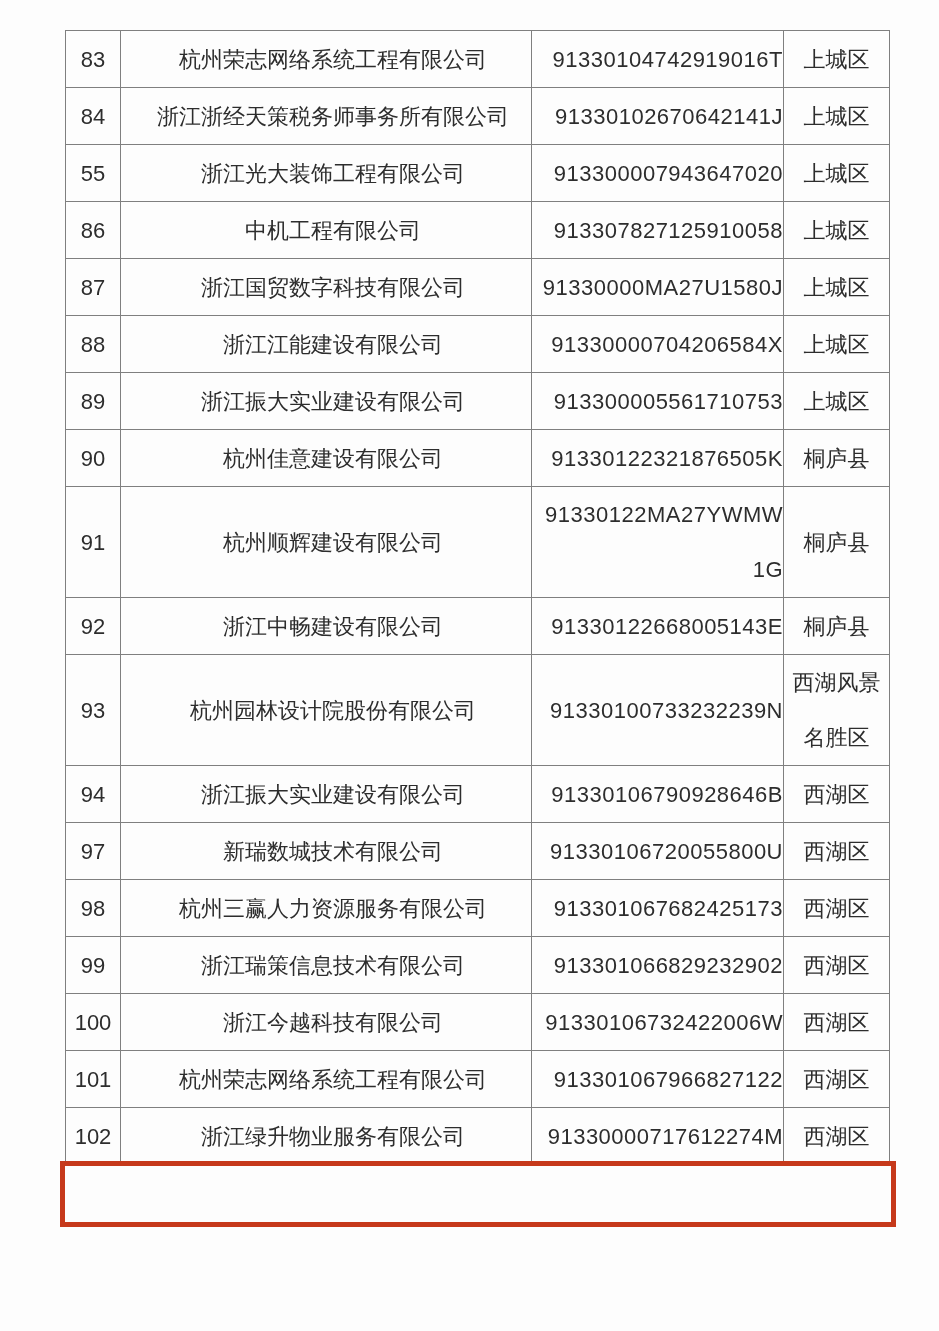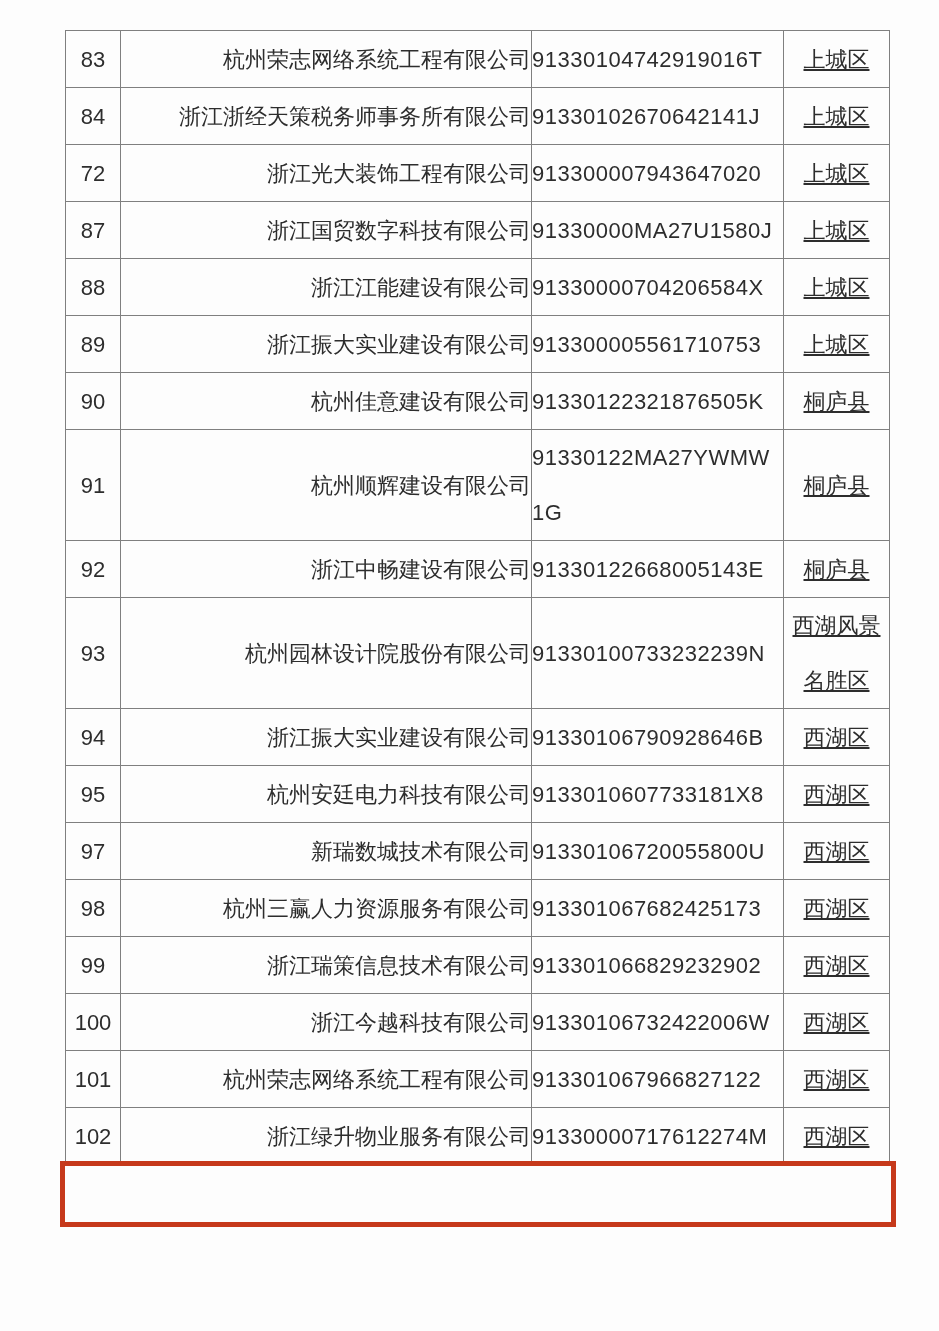--- a/index.html
+++ b/index.html
@@ -38,23 +38,23 @@
     vertical-align: middle;
     white-space: pre-line;
     overflow: hidden;
   }
   .company-table tr { height: 57px; }
   .col-no { width: 55px; }
   .col-company { width: 411px; }
   .col-code { width: 252px; }
   .col-district { width: 106px; }
   td.c-no { text-align: center; }
-  td.c-company { text-align: right; padding-left: 14px; }
-  td.c-code { text-align: left; letter-spacing: 0.5px; }
-  td.c-district { text-align: center; text-decoration: underline; }
+  td.c-company { text-align: center; padding-left: 14px; }
+  td.c-code { text-align: right; letter-spacing: 0.5px; }
+  td.c-district { text-align: center; }
   .highlight-box {
     position: absolute;
     pointer-events: none;
     border: 5px solid var(--hl);
     left: -5px;
     right: -7px;
     top: 0;
     height: 0;
   }
 </style>
@@ -77,23 +77,29 @@
     <td class="c-code">91330104742919016T</td>
     <td class="c-district">上城区</td>
   </tr>
           <tr>
     <td class="c-no">84</td>
     <td class="c-company">浙江浙经天策税务师事务所有限公司</td>
     <td class="c-code">91330102670642141J</td>
     <td class="c-district">上城区</td>
   </tr>
           <tr>
-    <td class="c-no">72</td>
+    <td class="c-no">55</td>
     <td class="c-company">浙江光大装饰工程有限公司</td>
     <td class="c-code">913300007943647020</td>
+    <td class="c-district">上城区</td>
+  </tr>
+          <tr>
+    <td class="c-no">86</td>
+    <td class="c-company">中机工程有限公司</td>
+    <td class="c-code">913307827125910058</td>
     <td class="c-district">上城区</td>
   </tr>
           <tr>
     <td class="c-no">87</td>
     <td class="c-company">浙江国贸数字科技有限公司</td>
     <td class="c-code">91330000MA27U1580J</td>
     <td class="c-district">上城区</td>
   </tr>
           <tr>
     <td class="c-no">88</td>
@@ -133,26 +139,20 @@
     <td class="c-district">西湖风景
 名胜区</td>
   </tr>
           <tr>
     <td class="c-no">94</td>
     <td class="c-company">浙江振大实业建设有限公司</td>
     <td class="c-code">91330106790928646B</td>
     <td class="c-district">西湖区</td>
   </tr>
           <tr>
-    <td class="c-no">95</td>
-    <td class="c-company">杭州安廷电力科技有限公司</td>
-    <td class="c-code">9133010607733181X8</td>
-    <td class="c-district">西湖区</td>
-  </tr>
-          <tr>
     <td class="c-no">97</td>
     <td class="c-company">新瑞数城技术有限公司</td>
     <td class="c-code">91330106720055800U</td>
     <td class="c-district">西湖区</td>
   </tr>
           <tr>
     <td class="c-no">98</td>
     <td class="c-company">杭州三赢人力资源服务有限公司</td>
     <td class="c-code">913301067682425173</td>
     <td class="c-district">西湖区</td>

